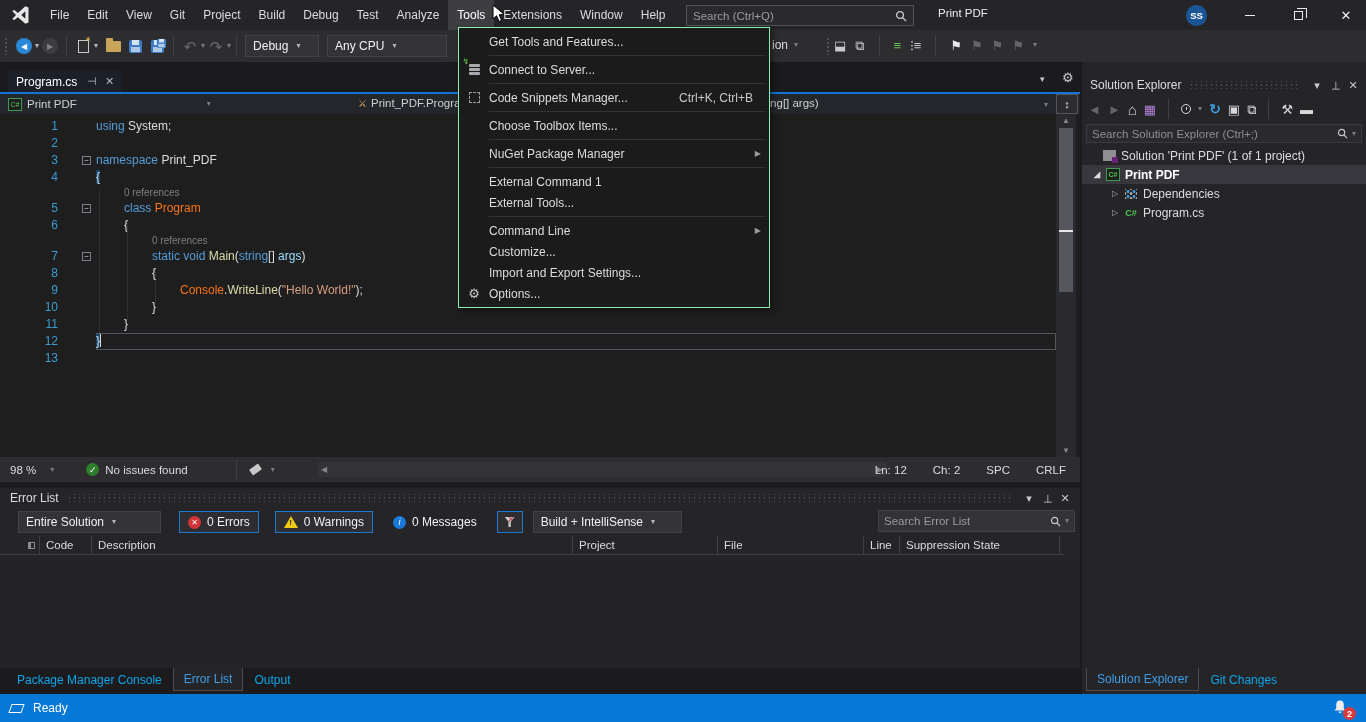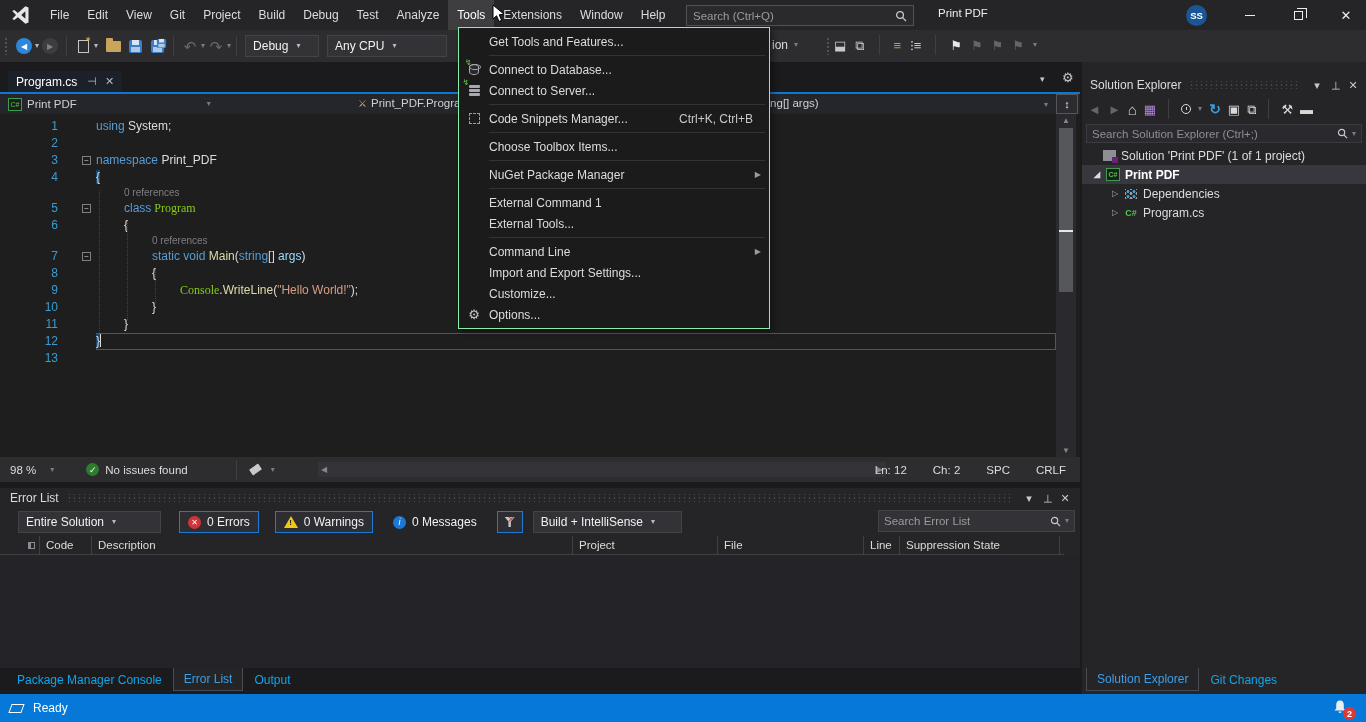--- a/index.html
+++ b/index.html
@@ -65,21 +65,21 @@
 
   #code{position:absolute;left:0;top:52px;width:1056px;height:343px;background:#1E1E1E;font-family:"DejaVu Sans Mono",monospace;font-size:12px;padding-top:4px;}
   .crow{display:flex;align-items:flex-end;min-height:17px;line-height:17px;}
   .lnum{width:58px;text-align:right;color:#3C9CD0;font-size:12px;flex:none;}
   .mcell{width:24px;flex:none;}
   .fcell{width:14px;flex:none;display:flex;align-items:center;height:17px;}
   .foldbox{width:9px;height:9px;border:1px solid #7E7E85;color:#C8C8C8;font-size:8px;line-height:7px;text-align:center;background:#1E1E1E;}
   .ctext{flex:1;white-space:pre;}
   .ctext .lens{display:block;font-family:"Liberation Sans",sans-serif;font-size:10px;color:#7E7E85;line-height:14px;}
   .crow.current .ctext{box-shadow:inset 0 0 0 1px #55555B;}
-  .tok-kw{color:#569CD6;} .tok-pl{color:#DCDCDC;} .tok-ty{color:#84cc16;font-family:Liberation Serif, serif;} .tok-fn{color:#DCDCAA;}
+  .tok-kw{color:#569CD6;} .tok-pl{color:#DCDCDC;} .tok-ty{color:#f97316;} .tok-fn{color:#DCDCAA;}
   .tok-pm{color:#9CDCFE;} .tok-st{color:#D69D85;} .tok-br{color:#DCDCDC;background:#14466E;}
   .caret{display:inline-block;width:1px;height:13px;background:#DCDCDC;vertical-align:-2px;}
   .guide{position:absolute;width:0;border-left:1px dotted #404046;}
   #vscroll{position:absolute;left:1056px;top:52px;width:20px;height:343px;background:#29292E;}
   #vscroll .uar{position:absolute;left:0;top:2px;width:20px;text-align:center;color:#86868A;font-size:8px;}
   #vscroll .dar{position:absolute;left:0;bottom:2px;width:20px;text-align:center;color:#86868A;font-size:8px;}
   #vthumb{position:absolute;left:3px;top:14px;width:14px;height:164px;background:#55575C;}
   #vmark{position:absolute;left:0;top:102px;width:14px;height:2px;background:#E8E8E8;}
 
   #edstatus{position:absolute;left:0;top:395px;width:1080px;height:25px;background:#2D2D30;display:flex;align-items:center;font-size:11.5px;color:#DCDCDC;}
@@ -553,26 +553,20 @@
   </div>
 
   <div id="toolsmenu" class="abs">
       <div class="mrow">
         <span class="mico"></span>
         <span>Get Tools and Features...</span>
       </div>
       <div class="msep"></div>
       <div class="mrow">
         <span class="mico">
-          <span class="db-ico"></span>
-        </span>
-        <span>Connect to Database...</span>
-      </div>
-      <div class="mrow">
-        <span class="mico">
           <span class="srv-ico">
             <i></i>
             <i></i>
             <i></i>
           </span>
         </span>
         <span>Connect to Server...</span>
       </div>
       <div class="msep"></div>
       <div class="mrow">
@@ -603,25 +597,25 @@
         <span>External Tools...</span>
       </div>
       <div class="msep"></div>
       <div class="mrow">
         <span class="mico"></span>
         <span>Command Line</span>
         <span class="msub">▶</span>
       </div>
       <div class="mrow">
         <span class="mico"></span>
+        <span>Customize...</span>
+      </div>
+      <div class="mrow">
+        <span class="mico"></span>
         <span>Import and Export Settings...</span>
-      </div>
-      <div class="mrow">
-        <span class="mico"></span>
-        <span>Customize...</span>
       </div>
       <div class="mrow">
         <span class="mico">
           <span class="gear-ico">⚙</span>
         </span>
         <span>Options...</span>
       </div>
     </div>
 
 </div>

